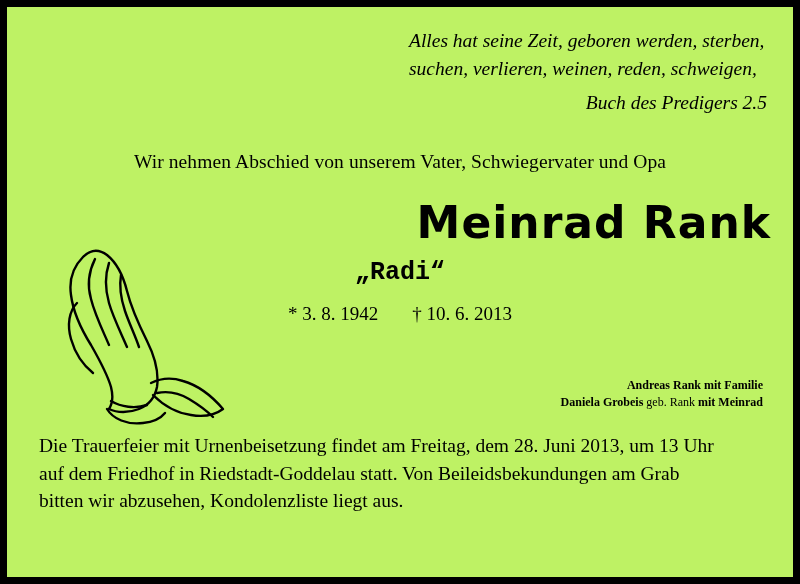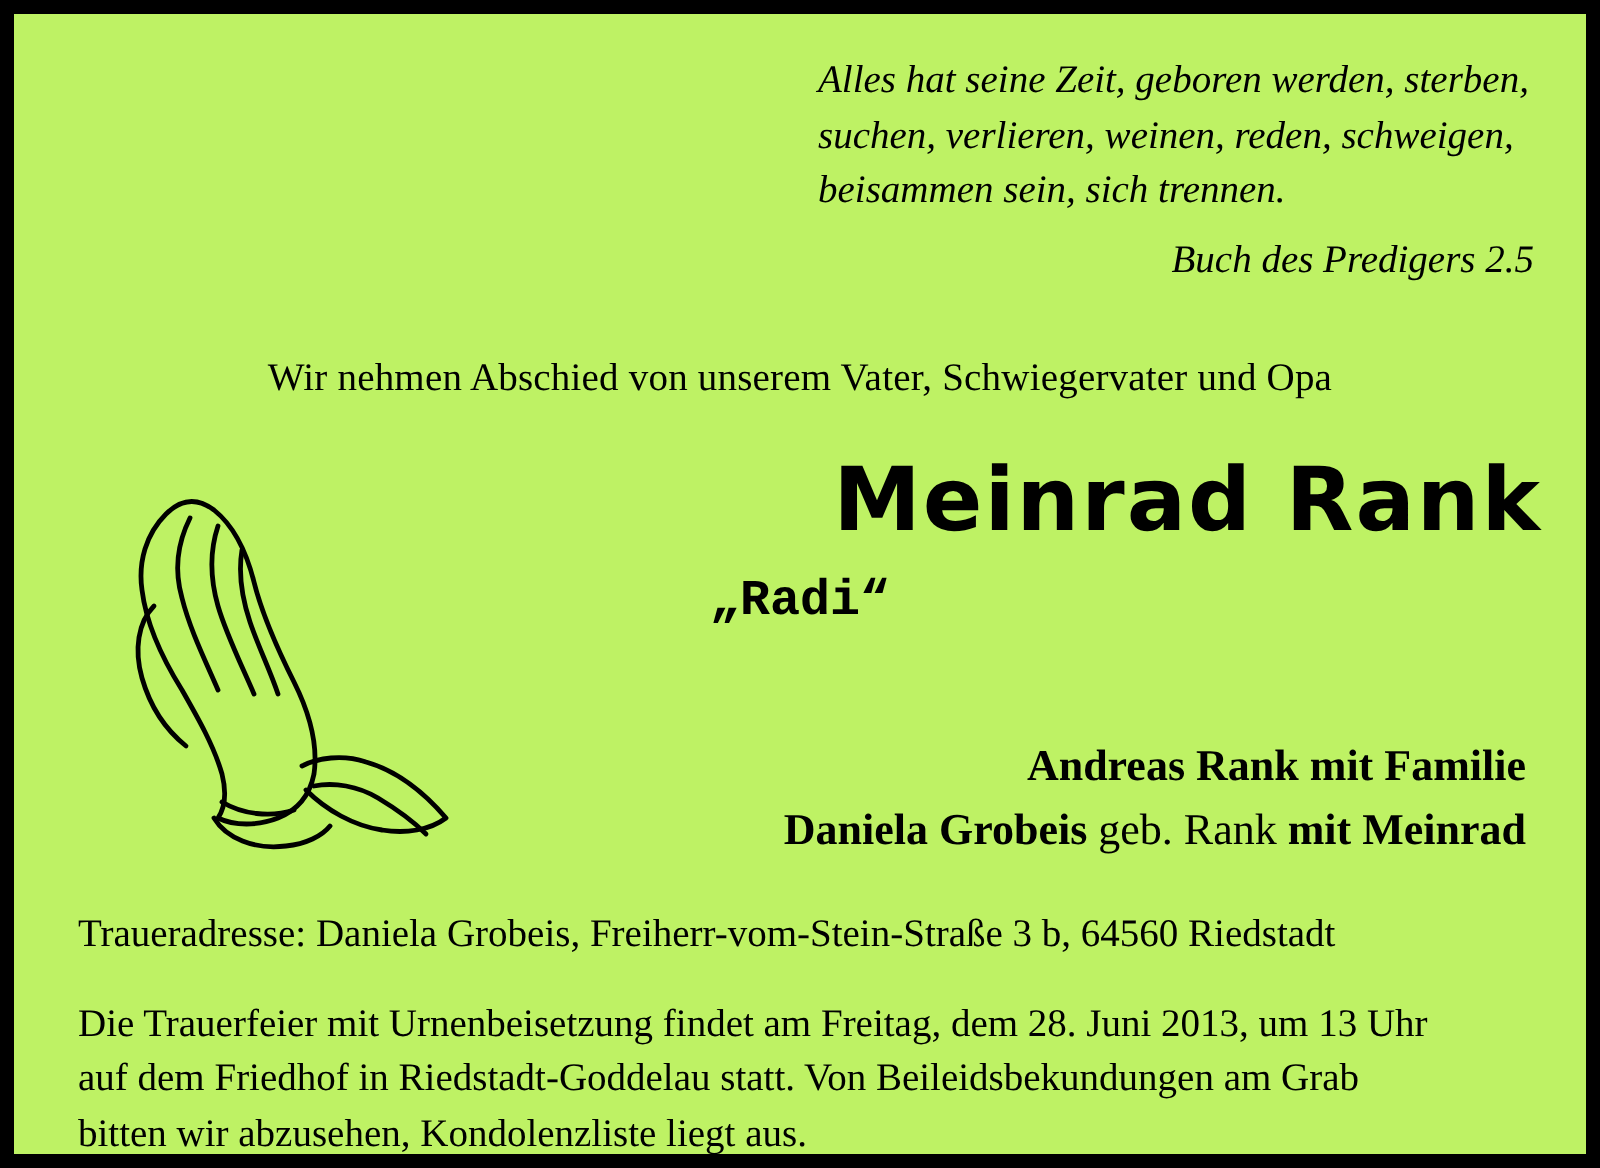--- a/index.html
+++ b/index.html
@@ -82,21 +82,21 @@
     margin-top: 16px;
   }
   .dates .gap {
     display: inline-block;
     width: 34px;
   }
 
   
   .mourners {
     text-align: right;
-    font-size: 22px;
+    font-size: 12px;
     line-height: 1.45;
     margin-top: 52px;
     padding-right: 8px;
   }
   .mourners .bold {
     font-weight: bold;
   }
 
   
   .address {
@@ -130,39 +130,40 @@
 </style>
 </head>
 <body>
 
 <div class="obituary">
   <div class="inner">
 
     <div class="verse">
       <span class="verse-line">Alles hat seine Zeit, geboren werden, sterben,</span>
       <span class="verse-line">suchen, verlieren, weinen, reden, schweigen,</span>
-      <span class="verse-line">beisammen sein, sich trennen.</span>
       <span class="verse-source">Buch des Predigers 2.5</span>
     </div>
 
     <div class="intro">Wir nehmen Abschied von unserem Vater, Schwiegervater und Opa</div>
 
     <div class="name">Meinrad Rank</div>
     <div class="nickname">„Radi“</div>
+    <div class="dates">
+      <span>* 3. 8. 1942</span><span class="gap"></span><span>† 10. 6. 2013</span>
+    </div>
 
     <div class="mourners">
       <div>
         <span class="bold">Andreas Rank mit Familie</span>
       </div>
       <div>
         <span class="bold">Daniela Grobeis</span><span> geb. Rank </span><span class="bold">mit Meinrad</span>
       </div>
     </div>
 
-    <div class="address">Traueradresse: Daniela Grobeis, Freiherr-vom-Stein-Straße 3 b, 64560 Riedstadt</div>
 
     <div class="ceremony">
       <span class="ceremony-line">Die Trauerfeier mit Urnenbeisetzung findet am Freitag, dem 28. Juni 2013, um 13 Uhr</span>
       <span class="ceremony-line">auf dem Friedhof in Riedstadt-Goddelau statt. Von Beileidsbekundungen am Grab</span>
       <span class="ceremony-line">bitten wir abzusehen, Kondolenzliste liegt aus.</span>
     </div>
 
     <div class="hands">
       <svg viewBox="0 0 200 200" width="200" height="200" aria-hidden="true">
         <g fill="none" stroke="#000000" stroke-width="2.4" stroke-linecap="round" stroke-linejoin="round">

